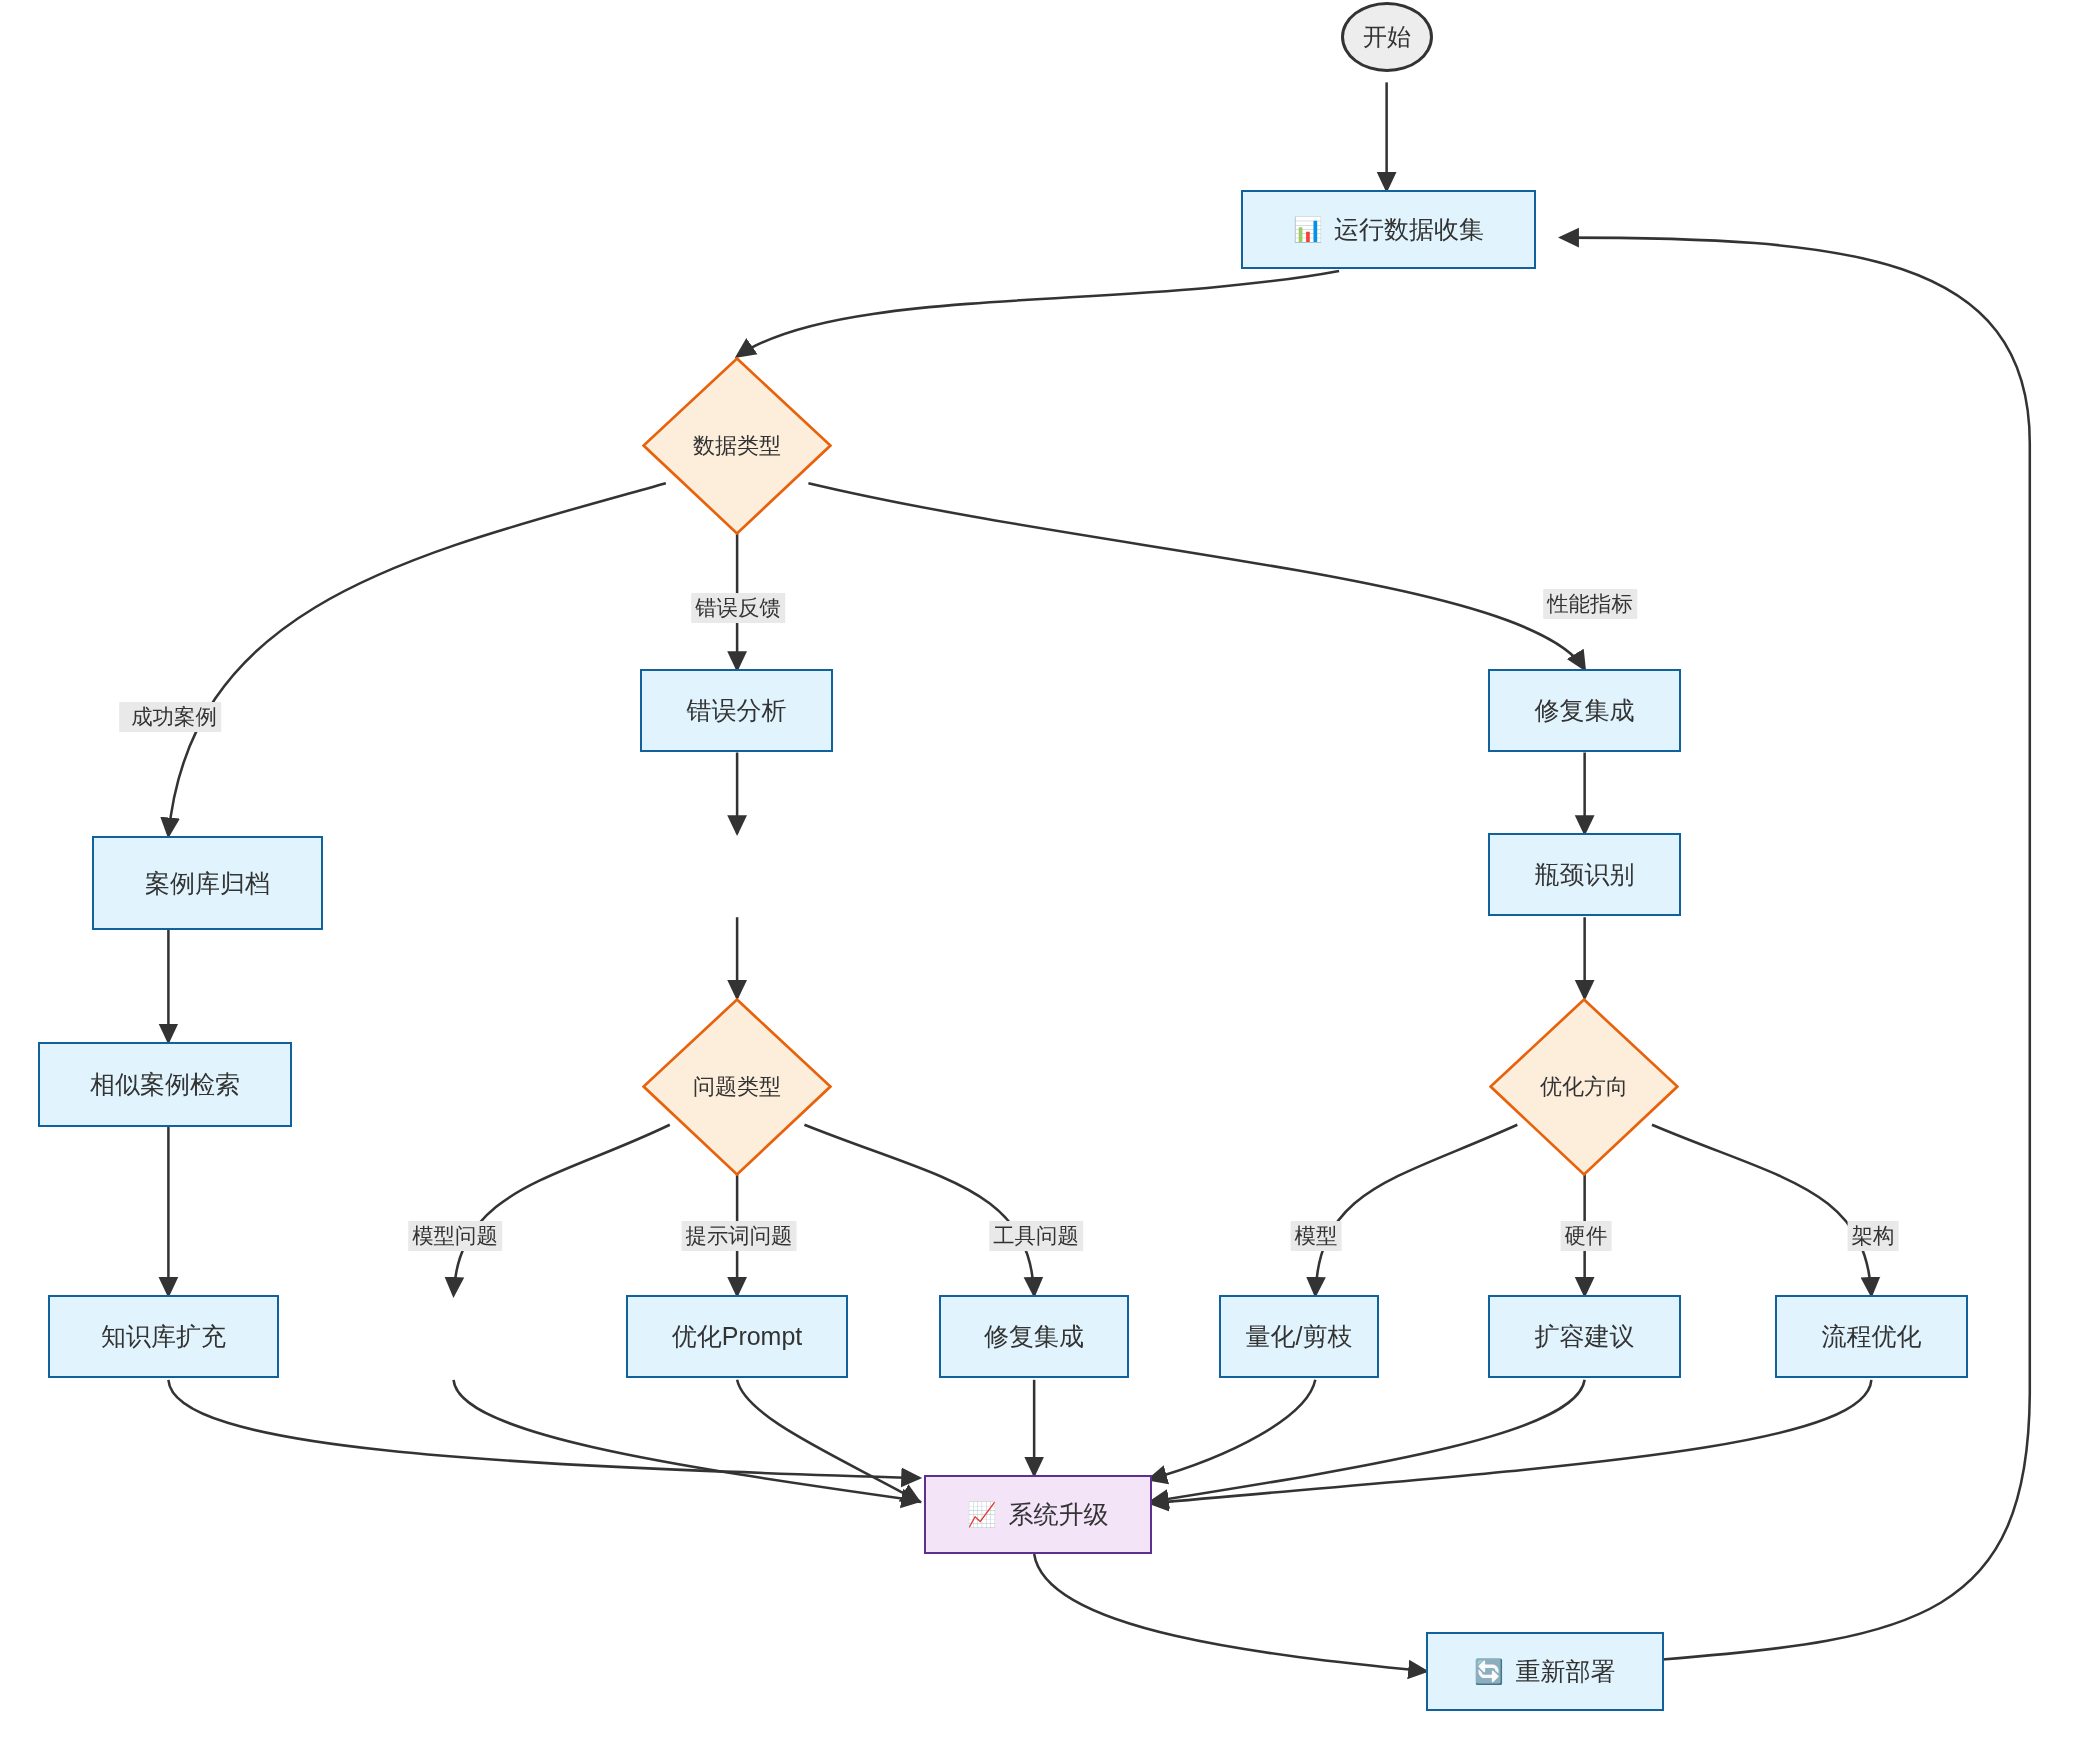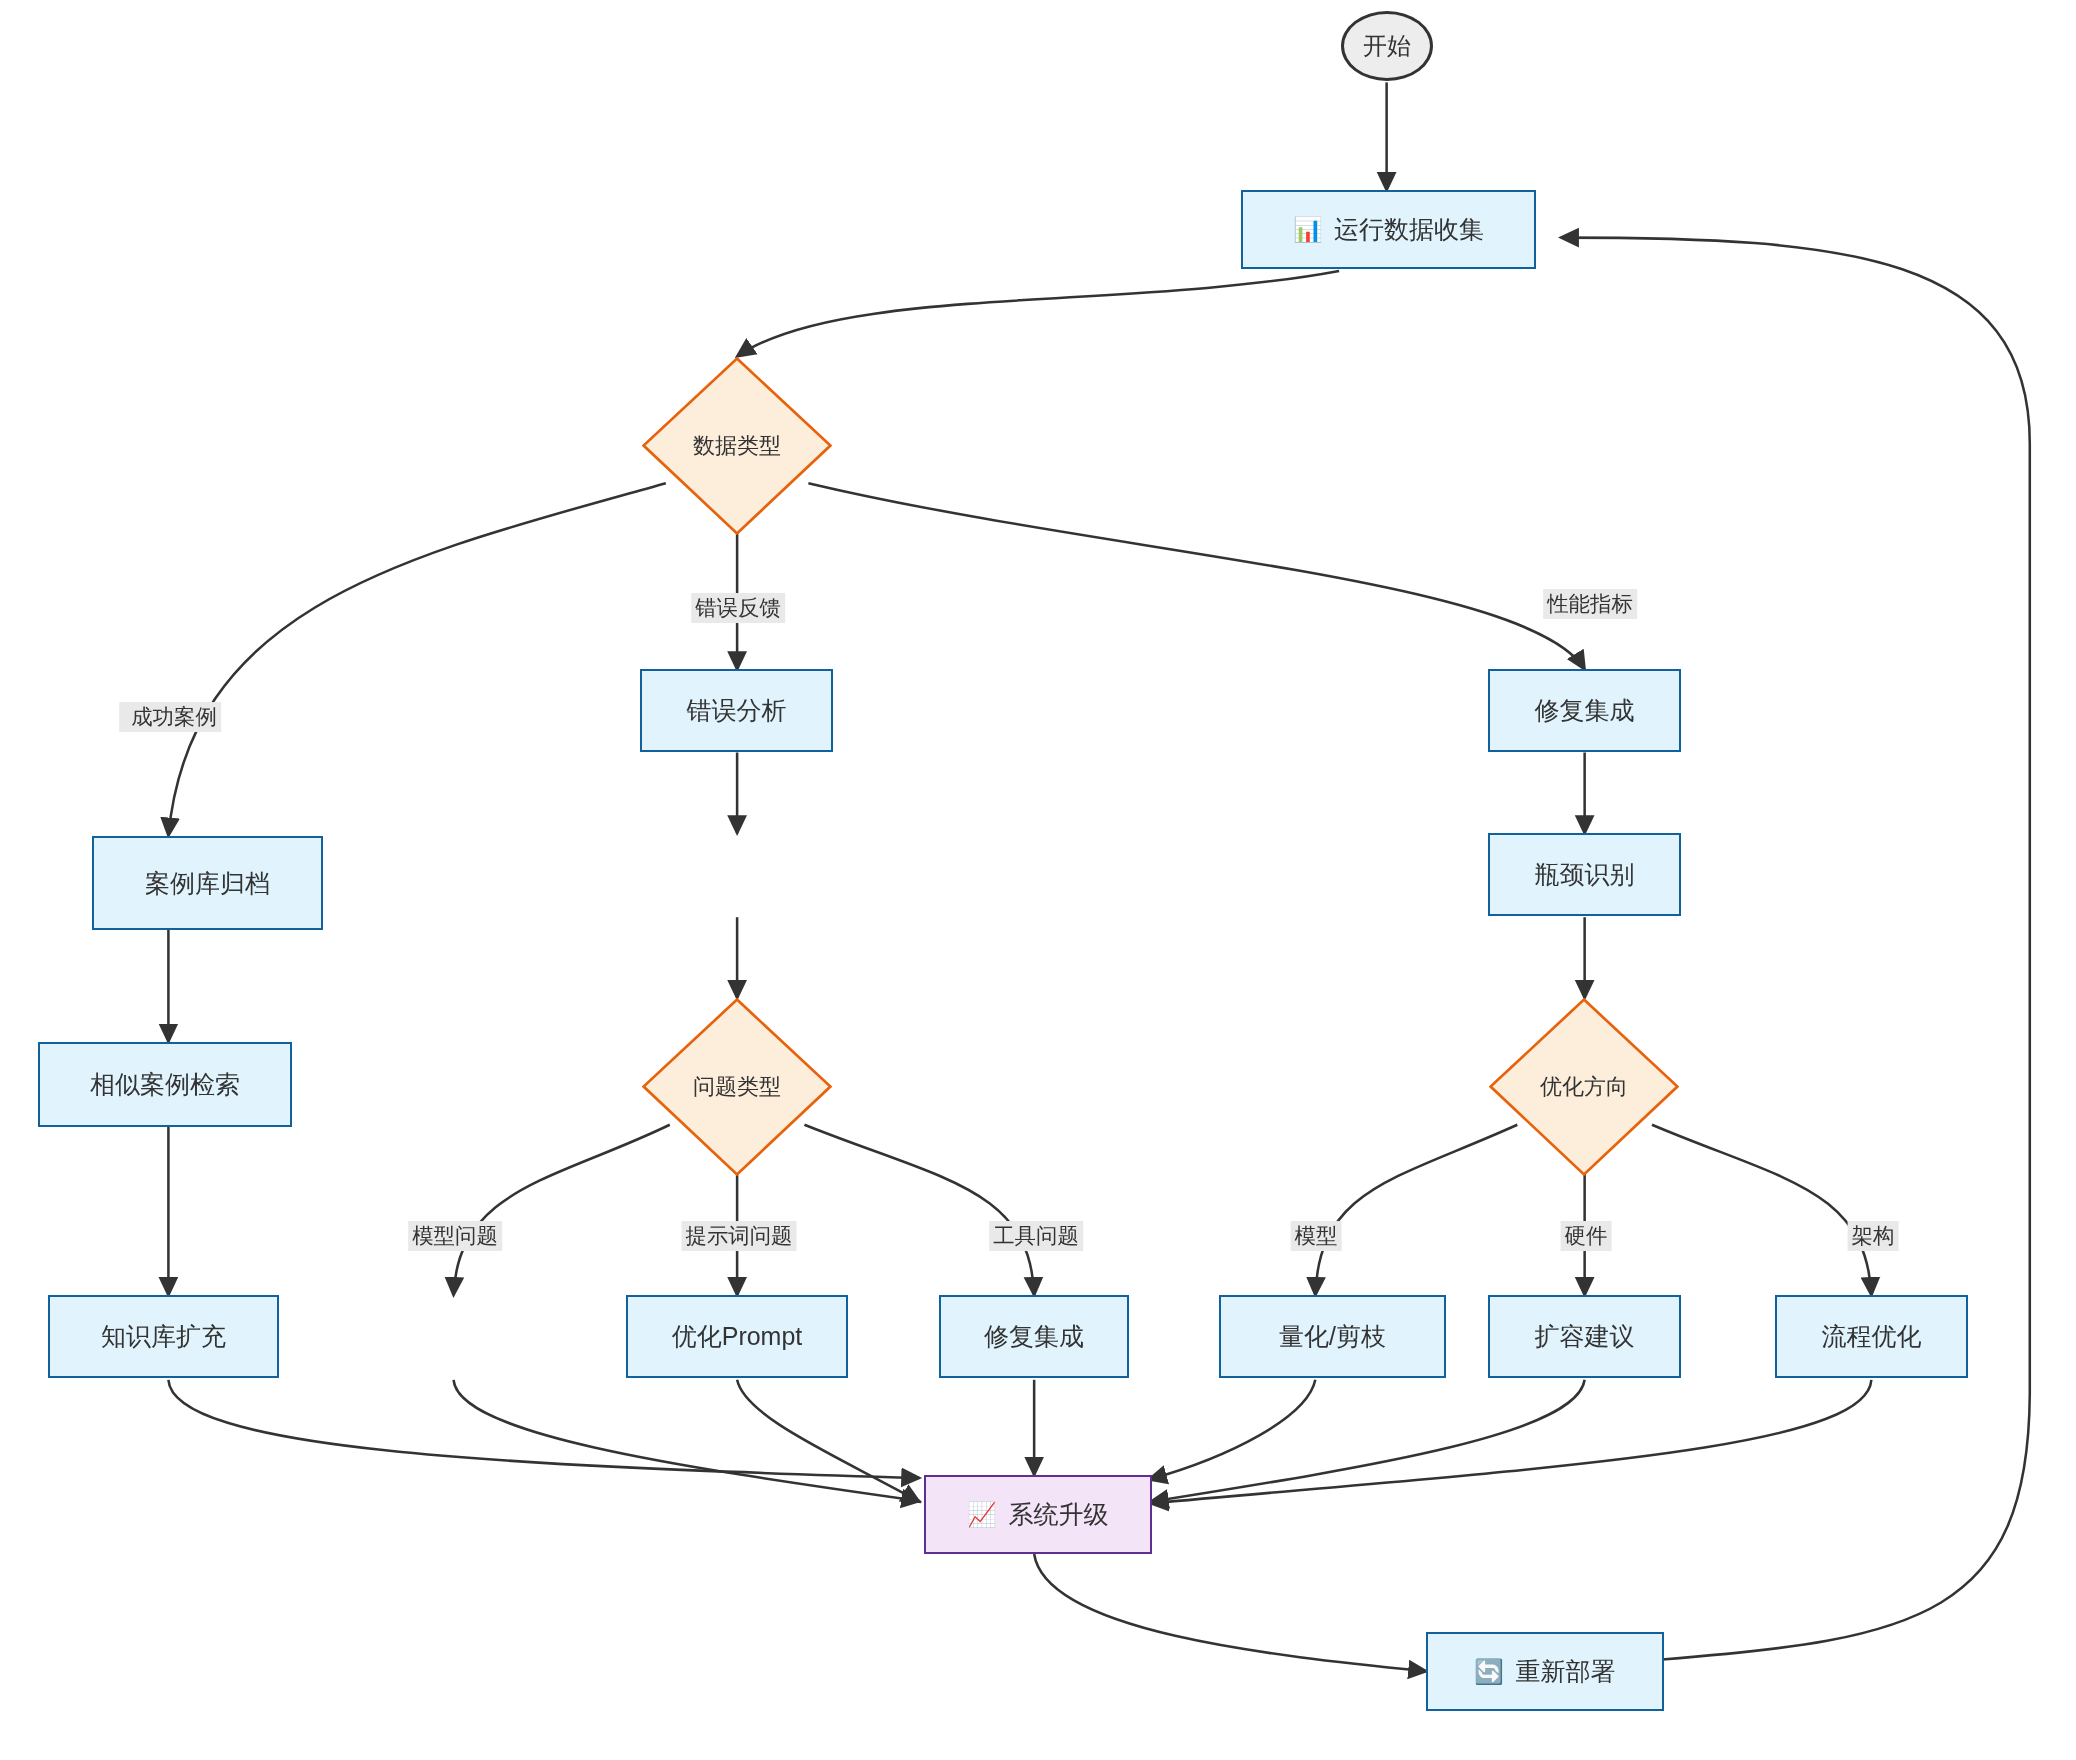--- a/index.html
+++ b/index.html
@@ -144,21 +144,21 @@
       <path d="M 2000,1742 C 1990,1810 1740,1850 1452,1896"></path>
 
       <path d="M 2362,1742 C 2356,1830 1960,1852 1452,1898"></path>
 
       <path d="M 1305,1962 C 1320,2060 1600,2090 1800,2110"></path>
 
       <path d="M 2098,2095 C 2420,2070 2560,2040 2562,1760 L 2562,560 C 2562,320 2330,300 1970,300"></path>
     </g>
   </svg>
 
-  <div class="node n-start" style="left:1341px; top:11px; width:92px; height:70px;text-align:center;">
+  <div class="node n-start" style="left:1341px; top:2px; width:92px; height:70px;text-align:center;">
     <span class="txt">开始</span>
   </div>
 
   <div class="node n-proc" style="left:1241px; top:190px; width:295px; height:79px;">
     <span class="ico">📊</span>
     <span class="txt">运行数据收集</span>
   </div>
 
   <div class="node n-dec" style="left:642px; top:357px; width:190px; height:178px; background:transparent;">
     <span class="dia">
@@ -202,21 +202,21 @@
 
   <div class="node n-dec" style="left:1489px; top:998px; width:190px; height:178px; background:transparent;">
     <span class="dia">
       <svg viewBox="0 0 240 225" preserveAspectRatio="none">
         <polygon points="120,2 238,112 120,223 2,112" fill="#fdeedc" stroke="#e8620c" stroke-width="3.4"></polygon>
       </svg>
     </span>
     <span class="lbl">优化方向</span>
   </div>
 
-  <div class="node n-proc" style="left:1219px; top:1295px; width:227px; height:83px;">
+  <div class="node n-proc" style="left:1219px; top:1295px; width:160px; height:83px;">
     <span class="txt">量化/剪枝</span>
   </div>
 
   <div class="node n-proc" style="left:1488px; top:1295px; width:193px; height:83px;justify-content:center;">
     <span class="txt">扩容建议</span>
   </div>
 
   <div class="node n-proc" style="left:1775px; top:1295px; width:193px; height:83px;">
     <span class="txt">流程优化</span>
   </div>

